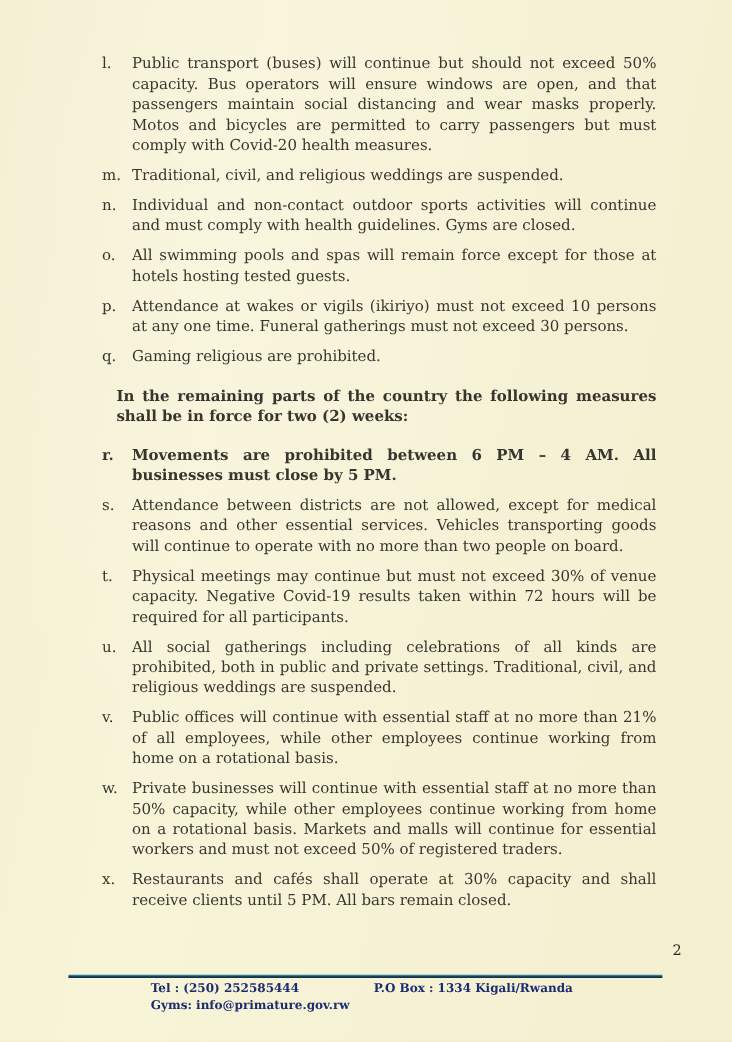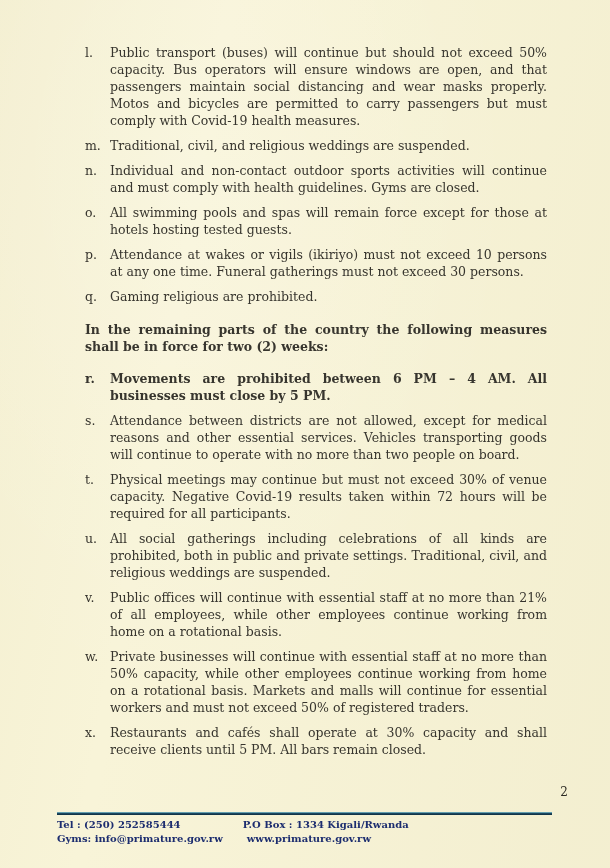--- a/index.html
+++ b/index.html
@@ -26,57 +26,57 @@
   .content{
     position:absolute;left:85px;top:44px;width:462px;
     font-size:12.5px;line-height:17px;
   }
   .list-item{display:flex;margin-bottom:8px;}
   .list-item .label{width:25px;flex:0 0 25px;}
   .list-item .text{flex:1;text-align:justify;}
   .list-item.bold{font-weight:bold;}
   .section-heading{
     font-size:12.5px;line-height:17px;font-weight:bold;
-    margin:16px 0 15px 0;text-align:justify;
+    margin:16px 0 15px 12px;text-align:justify;
   }
   .page-number{
     position:absolute;right:42px;top:785px;
     font-size:12px;color:#2c2a24;
   }
   .footer{
     position:absolute;left:57px;top:812px;width:495px;
   }
   .footer-divider{
     height:3px;width:100%;
     background:linear-gradient(to bottom, var(--divider-top,#8fd0dc) 0%, #1c4a62 45%, var(--divider-bottom,#0d2b3e) 100%);
     margin-bottom:3px;
   }
   .footer-cols{
-    display:flex;justify-content:flex-start;
+    display:flex;justify-content:center;
     font-size:10px;line-height:14px;font-weight:bold;
     color:var(--footer-navy,#1c2d6f);
   }
   .footer-left{text-align:left;}
   .footer-right{text-align:left;padding-right:6px;margin-left:20px;}
   .footer-right .site{display:block;margin-left:4px;}
   .doc-link{
     color:var(--footer-navy,#1c2d6f);
     cursor:pointer;
   }
 </style>
 </head>
 <body>
 
 <div class="page">
 
   <div class="content">
     <div class="items">
   <div class="list-item">
     <span class="label">l.</span>
-    <span class="text">Public transport (buses) will continue but should not exceed 50% capacity. Bus operators will ensure windows are open, and that passengers maintain social distancing and wear masks properly. Motos and bicycles are permitted to carry passengers but must comply with Covid-19 health measures.</span>
+    <span class="text">Public transport (buses) will continue but should not exceed 50% capacity. Bus operators will ensure windows are open, and that passengers maintain social distancing and wear masks properly. Motos and bicycles are permitted to carry passengers but must comply with Covid-20 health measures.</span>
   </div>
 
   <div class="list-item">
     <span class="label">m.</span>
     <span class="text">Traditional, civil, and religious weddings are suspended.</span>
   </div>
 
   <div class="list-item">
     <span class="label">n.</span>
     <span class="text">Individual and non-contact outdoor sports activities will continue and must comply with health guidelines. Gyms are closed.</span>
@@ -145,18 +145,17 @@
     <div class="footer-cols">
       <div class="footer-left">
         <div>Tel : (250) 252585444</div>
         <div>
           <span>Gyms:</span>
           <span class="doc-link">info@primature.gov.rw</span>
         </div>
       </div>
       <div class="footer-right">
         <div>P.O Box : 1334 Kigali/Rwanda</div>
-        <span class="doc-link site">www.primature.gov.rw</span>
       </div>
     </div>
   </div>
 
 </div>
 
 </body></html>

